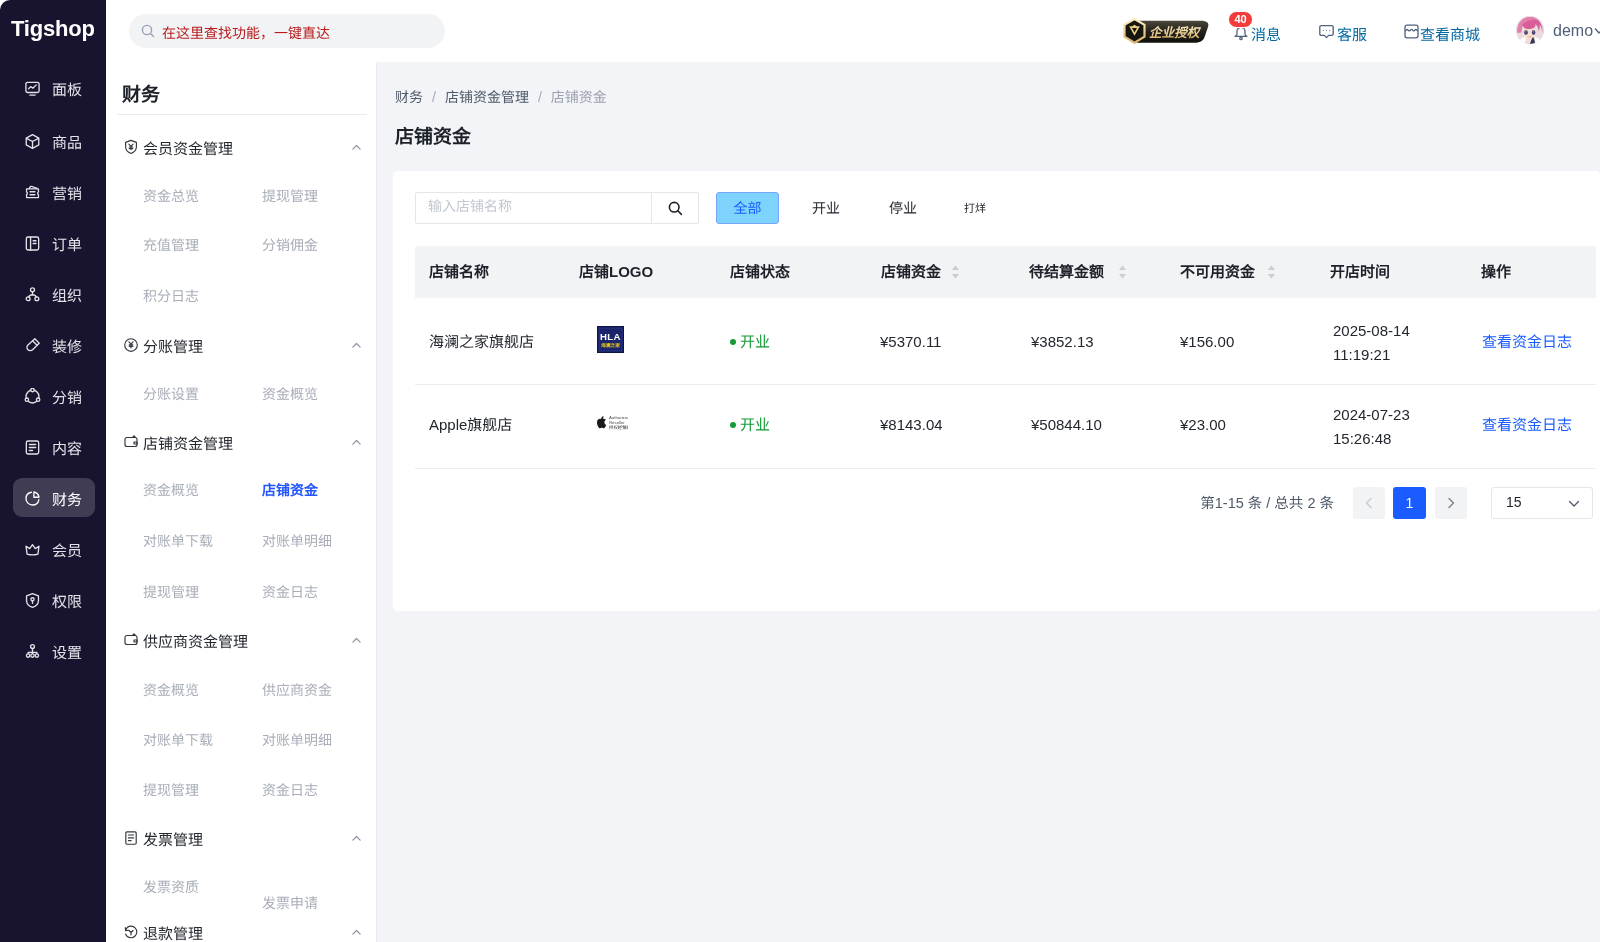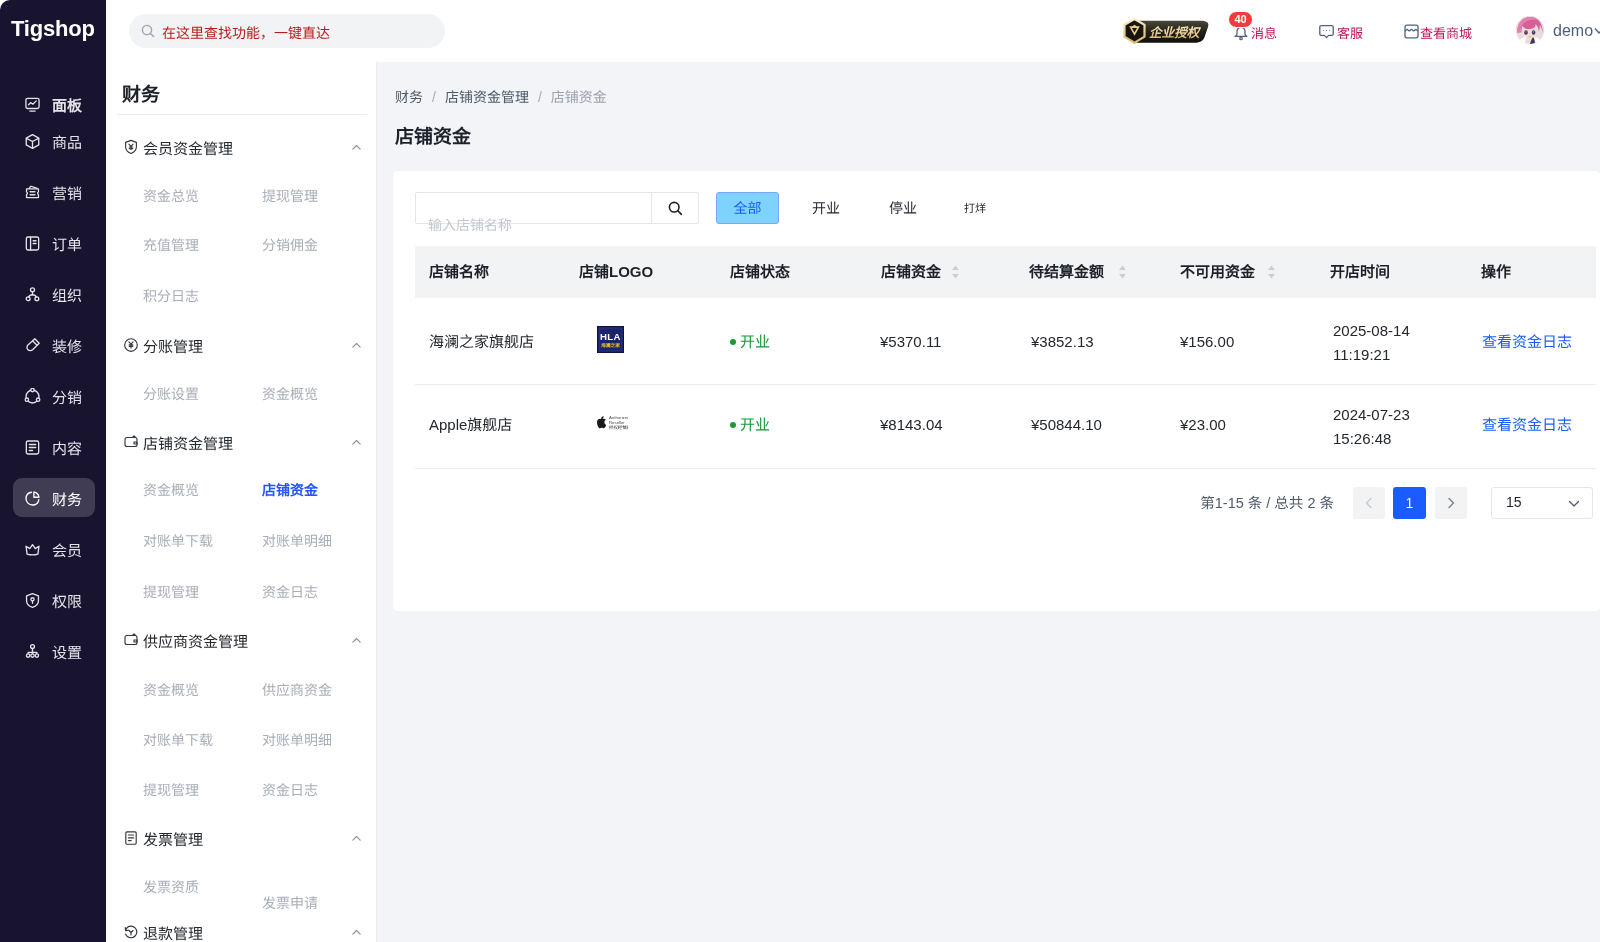--- a/index.html
+++ b/index.html
@@ -9,21 +9,21 @@
   #stage { position:relative; width:1600px; height:942px; background:#fff; overflow:hidden; }
   .a { position:absolute; }
   
   #lside { position:absolute; left:0; top:0; width:106px; height:942px; background:#18132F; border-radius:10px 0 0 0; }
   .lnav { position:absolute; left:0; width:106px; height:38px; }
   .lnav .hl { position:absolute; left:13px; top:-1px; width:82px; height:39px; background:#403C54; border-radius:9px; }
   .lnav svg { position:absolute; left:24px; top:50%; margin-top:-8.5px; }
   .lnav .tx { position:absolute; left:52px; top:50%; transform:translateY(-50%); font-size:15px; color:#E2E3E8; white-space:nowrap; }
   .lnav.act .tx { color:#fff; }
   
-  .hitx { position:absolute; font-size:13px; color:#be185d; white-space:nowrap; }
+  .hitx { position:absolute; font-size:15px; color:#0369a1; white-space:nowrap; }
   
   #sside { position:absolute; left:106px; top:62px; width:271px; height:880px; background:#fff; border-right:1px solid #EBECF0; }
   .grp { position:absolute; left:0; width:270px; height:22px; }
   .grp svg.gi { position:absolute; left:17px; top:50%; margin-top:-8px; }
   .grp .gtx { position:absolute; left:37px; top:50%; transform:translateY(-50%); font-size:15px; color:#24292F; white-space:nowrap; }
   .grp svg.car { position:absolute; right:14px; top:50%; margin-top:-5px; }
   .sit { position:absolute; height:22px; font-size:14px; color:#A9AEB8; line-height:22px; white-space:nowrap; }
   .sit.on { color:#2356FF; font-weight:bold; }
   
   #main { position:absolute; left:377px; top:62px; width:1223px; height:880px; background:#F3F4F8; }
@@ -98,21 +98,21 @@
   <ellipse cx="17.6" cy="15.9" rx="0.6" ry="0.8" fill="#9287C2"></ellipse>
   <path d="M12.6 20.6 Q13.8 21.3 15 20.6" stroke="#C98A80" stroke-width="0.7" fill="none"></path>
  </svg>
 </div>
 <div class="hitx" style="left:1553px;top:22px;font-size:16px;color:#4E5F79;">demo</div>
 <svg class="a" style="left:1594px;top:27px;" width="10" height="8" viewBox="0 0 10 8" fill="none" stroke="#51617C" stroke-width="1.3">
       <path d="M1 1.5 L5 6 L9 1.5"></path>
     </svg>
 <div id="lside">
 <div class="a" style="left:11px;top:16px;width:95px;color:#fff;font-size:22px;font-weight:bold;letter-spacing:-0.2px;">Tigshop</div>
-<div class="lnav" style="top:85px;font-weight:bold;">
+<div class="lnav" style="top:69px;">
         <svg width="17" height="17" viewBox="0 0 16 16" fill="none" stroke="#E2E3E8" stroke-width="1.25" stroke-linecap="round" stroke-linejoin="round">
           <rect x="1.8" y="2.2" width="12.4" height="9.6" rx="1.6"></rect>
           <path d="M4.3 8.3 L6.3 6.2 L8.3 7.7 L11.5 4.6"></path>
           <path d="M5.5 14.2 H10.5"></path>
         </svg>
         <div class="tx">面板</div>
       </div>
 <div class="lnav" style="top:122px;">
         <svg width="17" height="17" viewBox="0 0 16 16" fill="none" stroke="#E2E3E8" stroke-width="1.25" stroke-linecap="round" stroke-linejoin="round">
           <path d="M8 1.6 L13.9 4.8 V11.2 L8 14.4 L2.1 11.2 V4.8 Z"></path>
@@ -297,21 +297,21 @@
 <div class="sit" style="left:37px;top:717px;">提现管理</div>
 <div class="sit" style="left:156px;top:717px;">资金日志</div>
 <div class="sit" style="left:37px;top:814px;">发票资质</div>
 <div class="sit" style="left:156px;top:814px;margin-top:16px;">发票申请</div>
 </div>
 <div id="main">
 <div class="a" style="left:18px;top:24px;font-size:14px;color:#4E5969;">财务<span style="color:#A5ABB8;padding:0 9px;">/</span>店铺资金管理<span style="color:#A5ABB8;padding:0 9px;">/</span><span style="color:#9BA2AF;">店铺资金</span></div>
 <div class="a" style="left:18px;top:59px;font-size:19px;font-weight:bold;color:#1D2129;">店铺资金</div>
 <div id="card">
 <div class="a" style="left:22px;top:21px;width:237px;height:32px;border:1px solid #E5E6EB;border-radius:2px 0 0 2px;">
-          <div class="a" style="left:12px;top:21px;font-size:14px;color:#C2C7D1;">输入店铺名称</div>
+          <div class="a" style="left:12px;top:2px;font-size:14px;color:#C2C7D1;">输入店铺名称</div>
         </div>
 <div class="a" style="left:258px;top:21px;width:48px;height:32px;border:1px solid #E5E6EB;border-radius:0 2px 2px 0;">
           <svg class="a" style="left:15px;top:7px;" width="17" height="17" viewBox="0 0 17 17" fill="none" stroke="#1D2129" stroke-width="1.6">
             <circle cx="7.2" cy="7.2" r="4.8"></circle>
             <path d="M10.8 10.8 L14.4 14.4" stroke-linecap="round"></path>
           </svg>
         </div>
 <div class="a" style="left:323px;top:21px;width:63px;height:32px;background:#7dd3fc;border:1px solid #78A6FF;border-radius:3px;color:#1A5CFF;font-size:14px;text-align:center;line-height:30px;">全部</div>
 <div class="a" style="left:419px;top:21px;font-size:14px;color:#22262E;line-height:32px;">开业</div>
 <div class="a" style="left:496px;top:21px;font-size:14px;color:#22262E;line-height:32px;">停业</div>

